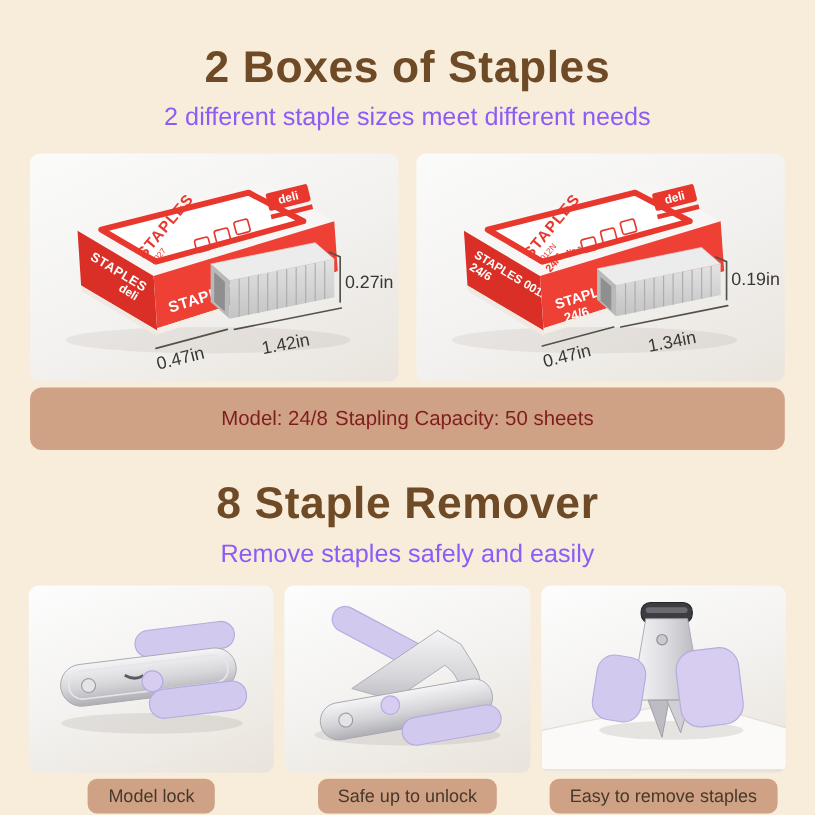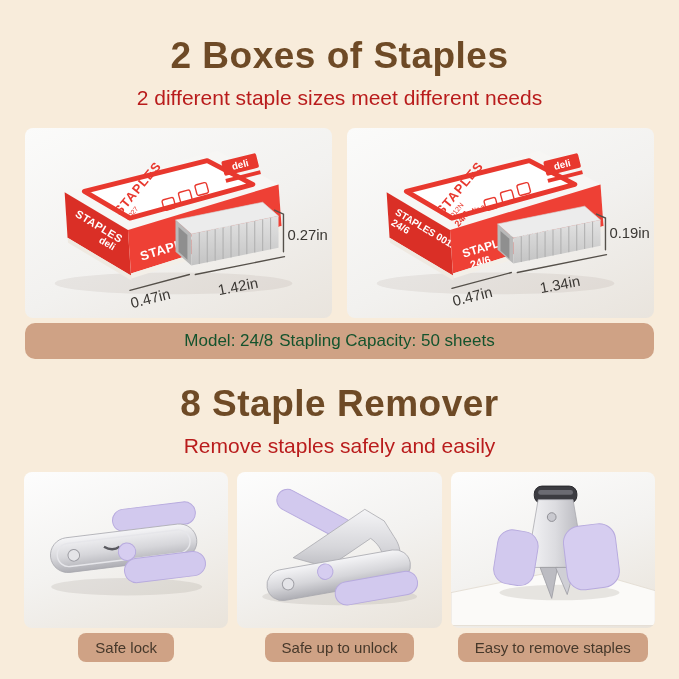--- a/index.html
+++ b/index.html
@@ -19,38 +19,38 @@
     font-size:37px;
     line-height:36px;
     font-weight:700;
     color:#6e4a26;
     letter-spacing:.5px;
   }
   .sec-head p{
     margin:12px 0 0 0;
     font-size:21px;
     line-height:24px;
-    color:#b91c1c;
+    color:#8b5cf6;
   }
   .head-1{padding-top:38px;}
   .head-2{margin-top:27px;}
 
   
   .photo-row{display:flex;gap:15px;padding:0 25px;margin-top:18px;}
   .photo-card{
     flex:1;height:190px;border-radius:8px;overflow:hidden;
     background:linear-gradient(155deg,#fbfbfa 0%,#f2f1ef 55%,#e9e4dd 100%);
   }
   .photo-card svg{display:block;width:100%;height:100%;}
 
   .model-row{display:flex;gap:15px;padding:0 25px;margin-top:5px;}
   .model-bar{
-    flex:1;height:36px;border-radius:10px;background:#cfa285;
+    flex:1;height:52px;border-radius:10px;background:#cfa285;
     display:flex;align-items:center;justify-content:center;
-    font-size:17px;color:#14532d;white-space:nowrap;
+    font-size:17px;color:#7f1d1d;white-space:nowrap;
   }
   .model-bar .cap{margin-left:6px;}
 
   
   .remover-row{display:flex;gap:9px;padding:0 24px;margin-top:14px;}
   .remover-col{flex:1;display:flex;flex-direction:column;align-items:center;min-width:0;}
   .remover-photo{
     width:100%;height:156px;border-radius:8px;overflow:hidden;
     background:linear-gradient(160deg,#fdfdfd 0%,#f3f2f0 50%,#e9e3da 100%);
   }
@@ -249,21 +249,21 @@
             <rect x="28" y="58" width="152" height="36" rx="18" fill="url(#chrome1)" stroke="#a8a8ae" stroke-width="0.8"></rect>
             <rect x="35" y="64" width="138" height="24" rx="12" fill="none" stroke="#e6e6ea" stroke-width="1.5"></rect>
             <circle cx="52" cy="77" r="6" fill="#e4e4e8" stroke="#9d9da3" stroke-width="1"></circle>
             <path d="M 84 72 q 8 6 16 2" stroke="#5a5a60" stroke-width="2.5" fill="none"></path>
             <circle cx="107" cy="80" r="9" fill="#d6cdf0" stroke="#b7aade" stroke-width="1"></circle>
             <rect x="102" y="88" width="84" height="25" rx="12.5" fill="#d2c9ee" stroke="#b7aade" stroke-width="1"></rect>
           </g>
         </svg>
       </figure>
       <div class="caption-bar">
-        <span>Safe lock</span>
+        <span>Model lock</span>
       </div>
     </div>
 
     <div class="remover-col">
       <figure class="remover-photo" style="margin:0">
         <svg viewBox="0 0 211 156">
           <defs>
             <linearGradient id="chrome2" x1="0" y1="0" x2="0" y2="1">
               <stop offset="0" stop-color="#f5f5f7"></stop>
                 <stop offset=".55" stop-color="#d6d6da"></stop>

